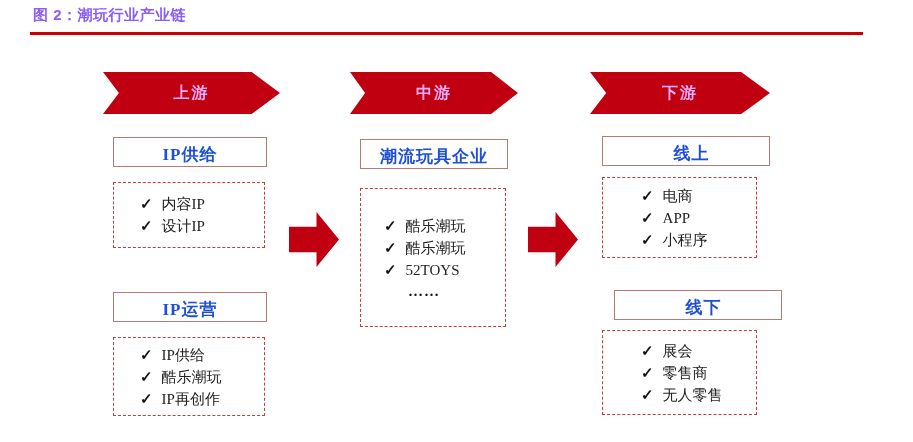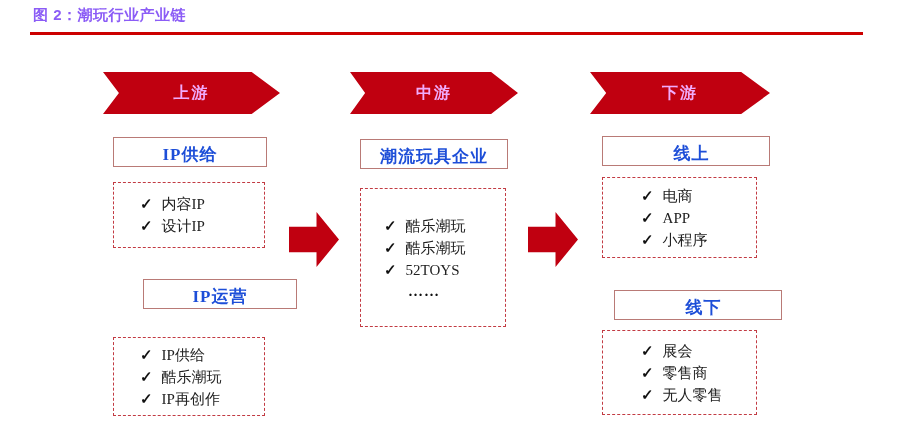--- a/index.html
+++ b/index.html
@@ -70,21 +70,21 @@
     <div class="item">
       <span class="chk">✓</span>
       <span>内容IP</span>
     </div>
     <div class="item">
       <span class="chk">✓</span>
       <span>设计IP</span>
     </div>
   </div>
 
-  <div class="hdr-box c1" style="top:279px;margin-left:30px;">
+  <div class="hdr-box c1" style="top:292px;">
     <span>IP运营</span>
   </div>
   <div class="dash-box c1" style="top:337px;height:79px;padding-left:26px;">
     <div class="item">
       <span class="chk">✓</span>
       <span>IP供给</span>
     </div>
     <div class="item">
       <span class="chk">✓</span>
       <span>酷乐潮玩</span>

